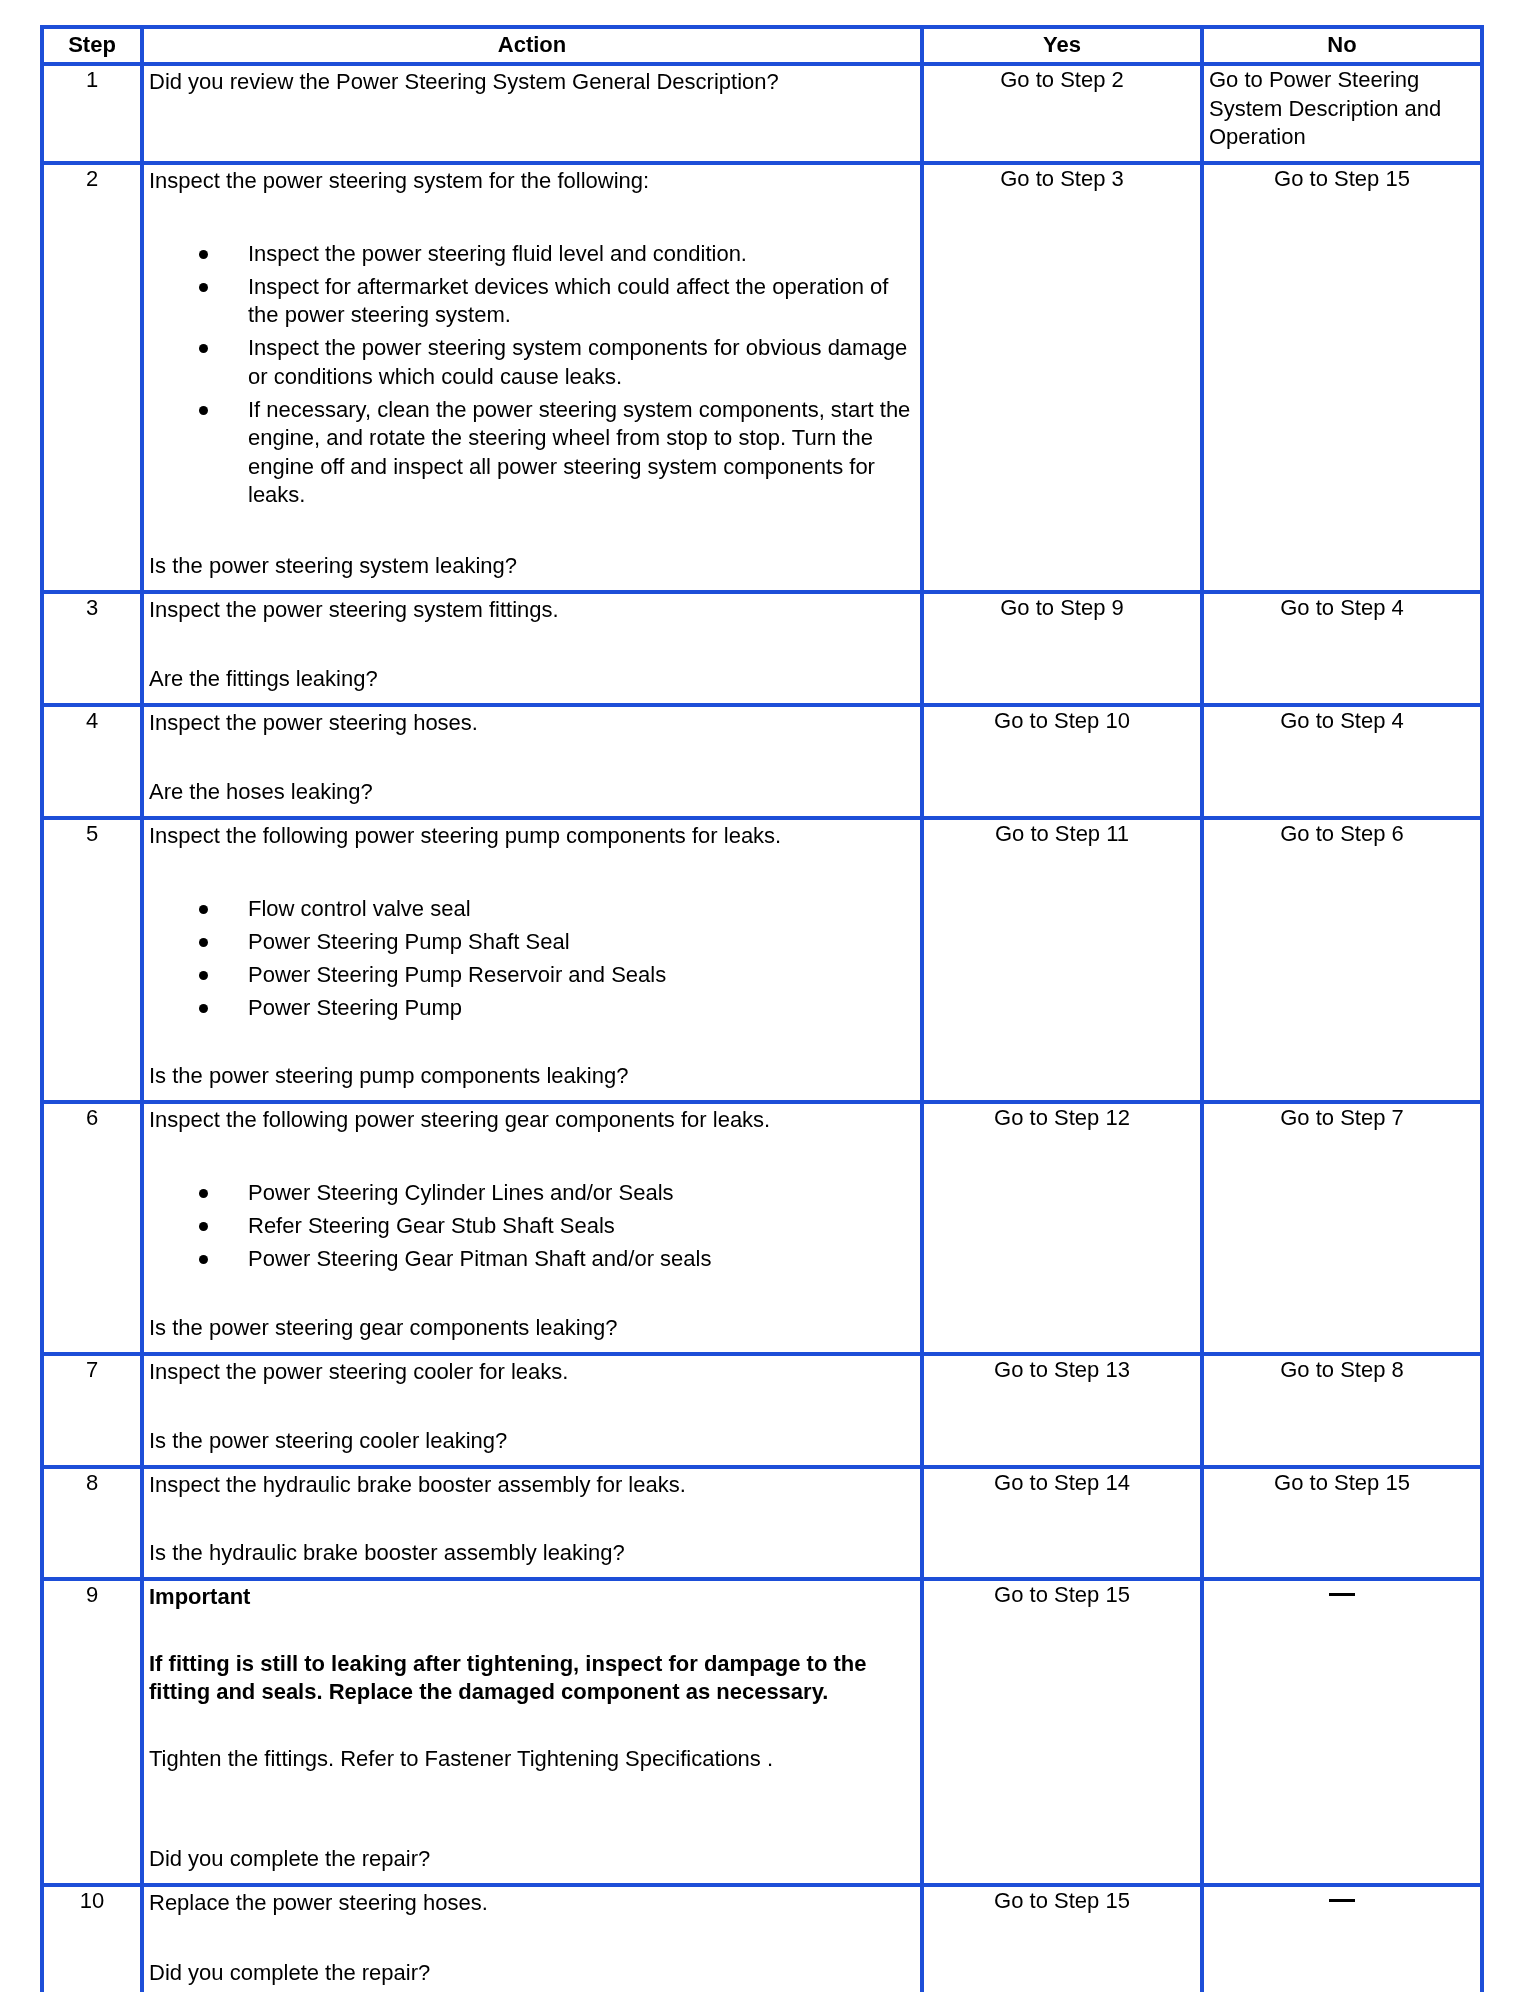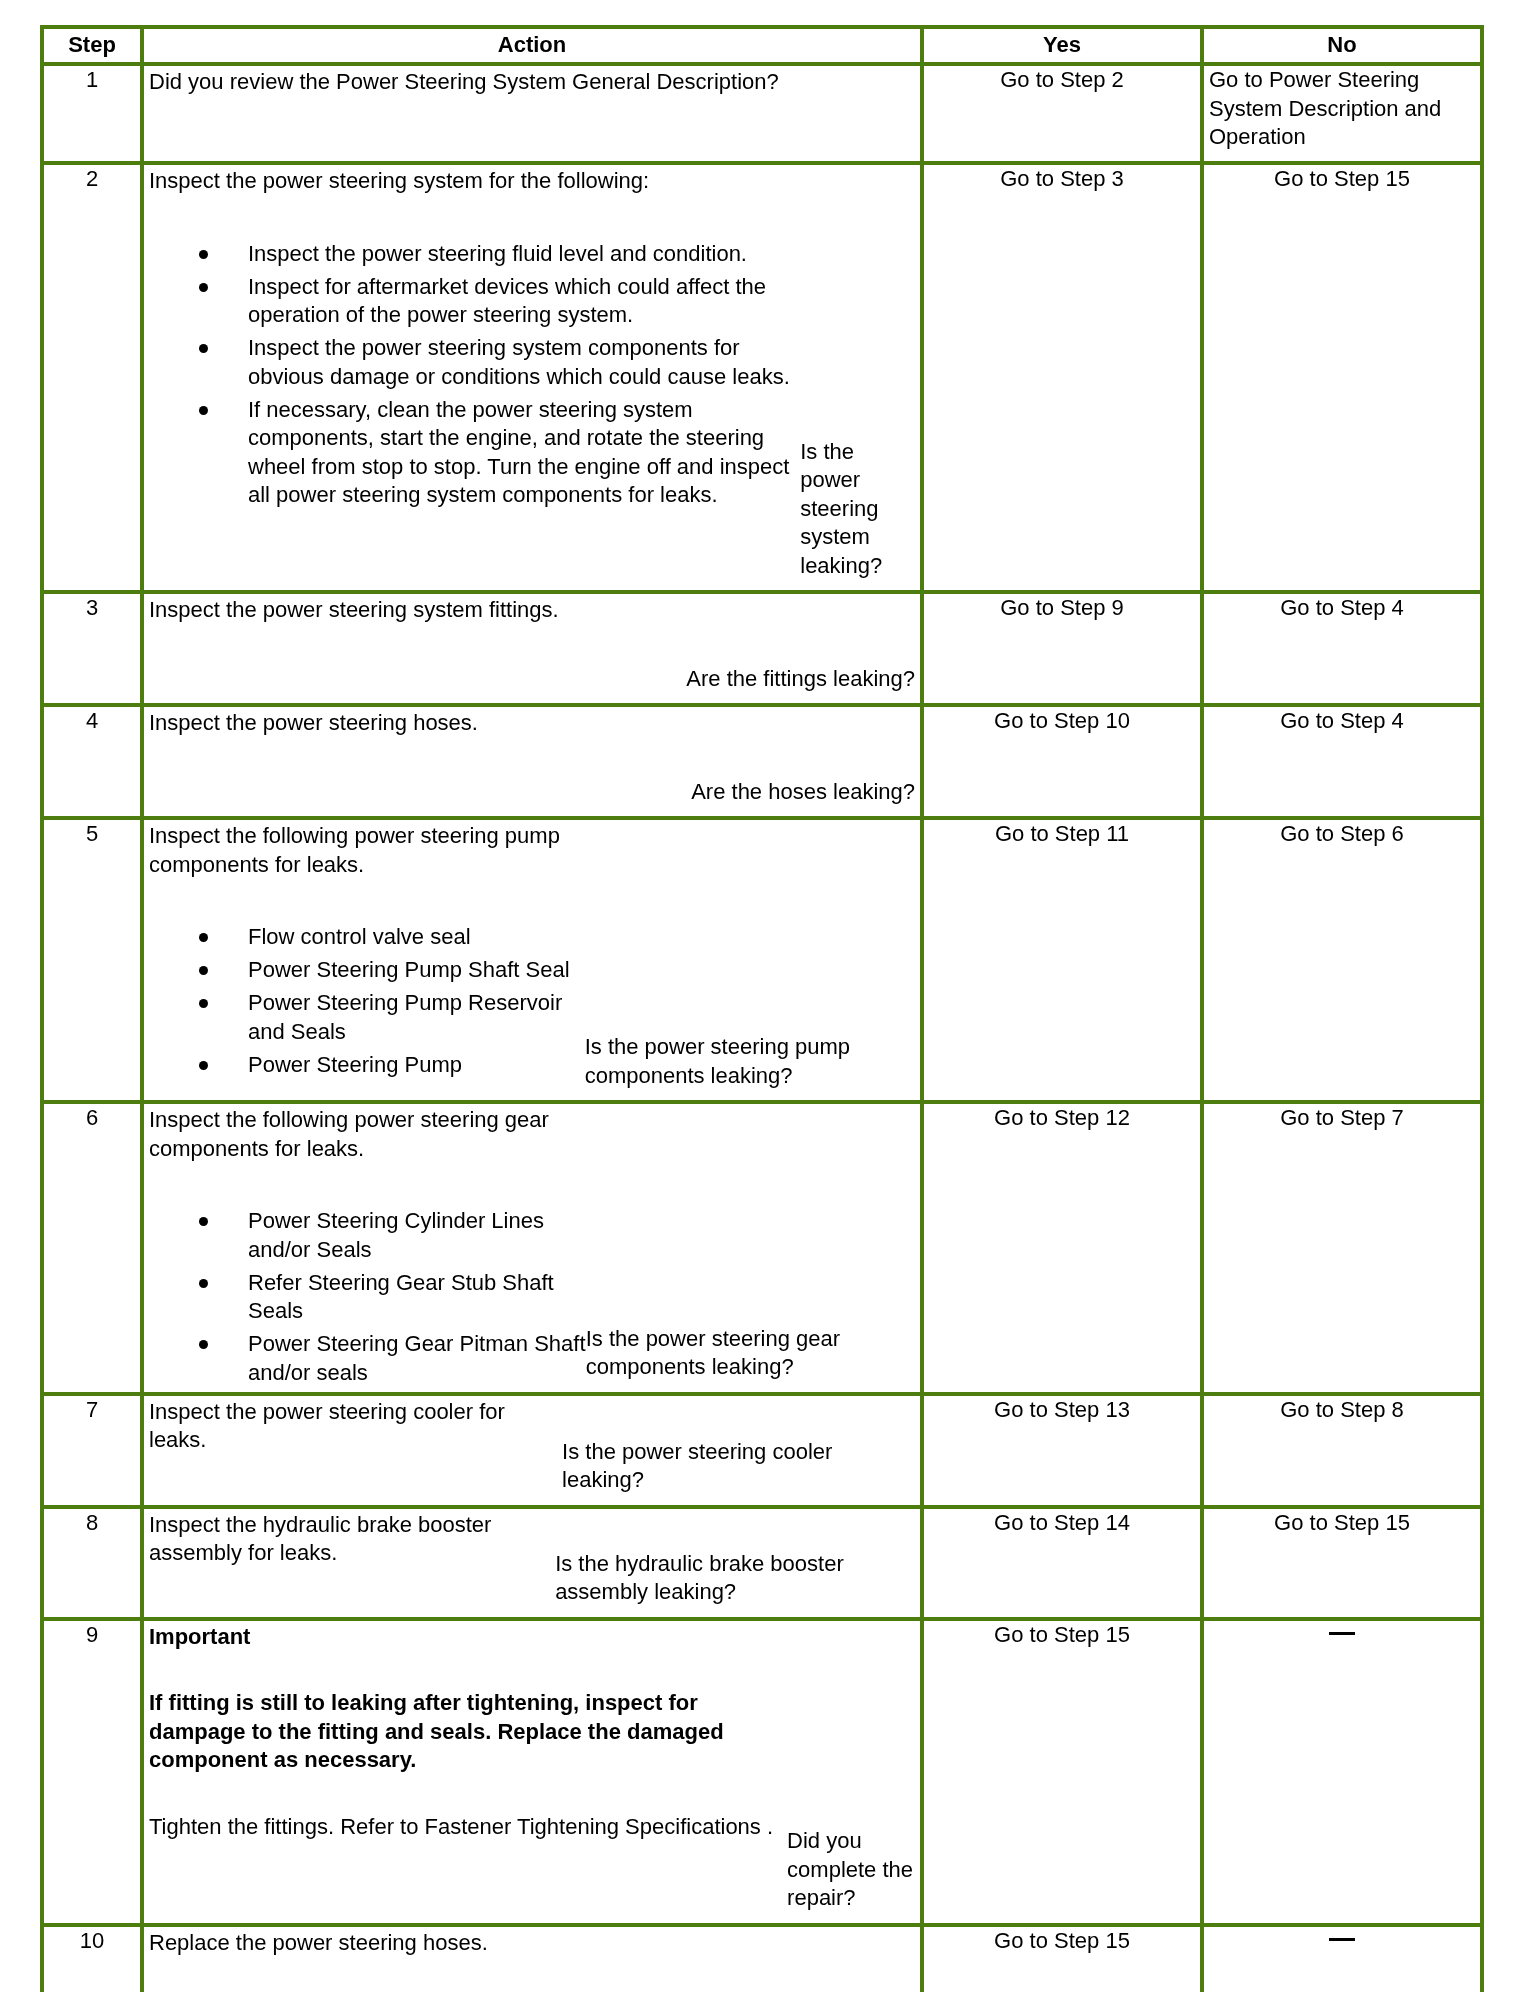--- a/index.html
+++ b/index.html
@@ -3,31 +3,31 @@
 <meta charset="utf-8">
 <style>
   html, body { margin: 0; padding: 0; background: #ffffff; }
   body { width: 1536px; height: 1992px; position: relative; font-family: "Liberation Sans", sans-serif; color: #000; }
   table.diag {
     position: absolute; left: 40px; top: 25px;
     width: 1440px; border-collapse: collapse; table-layout: fixed;
     font-size: 22px; line-height: 28.5px;
   }
   table.diag td, table.diag th {
-    border: 4px solid #4d7c0f; padding: 0 5px; vertical-align: top;
+    border: 4px solid #1d4ed8; padding: 0 5px; vertical-align: top;
   }
   table.diag th { font-weight: bold; text-align: center; height: 33px; vertical-align: middle; padding: 0; }
   col.c-step { width: 100px; }
   col.c-action { width: 780px; }
   col.c-yes { width: 280px; }
   col.c-no { width: 280px; }
   td.step { text-align: center; vertical-align: middle; }
   td.yes, td.no-center { text-align: center; vertical-align: bottom; padding-bottom: 2px; }
   td.no-left { text-align: left; vertical-align: top; padding-top: 2px; }
-  .cell { display: flex; flex-direction: row; justify-content: space-between; height: 100%; }
+  .cell { display: flex; flex-direction: column; justify-content: space-between; height: 100%; }
   .para { margin: 2px 0 0 0; }
   .bold { font-weight: bold; }
   .gap-bullets { height: 44px; }
   .gap-small { height: 38px; }
   ul.bul { list-style: none; margin: 0; padding: 0; }
   ul.bul li { position: relative; padding-left: 99px; margin-bottom: 4.5px; }
   ul.bul li .dot { position: absolute; left: 50px; top: 10px; width: 9px; height: 9px; border-radius: 50%; background: #000; }
   .question { margin-top: auto; padding-bottom: 10px; }
   .dash { display: inline-block; width: 26px; height: 3px; background: #000; vertical-align: middle; margin-bottom: 4px; }
 </style>

